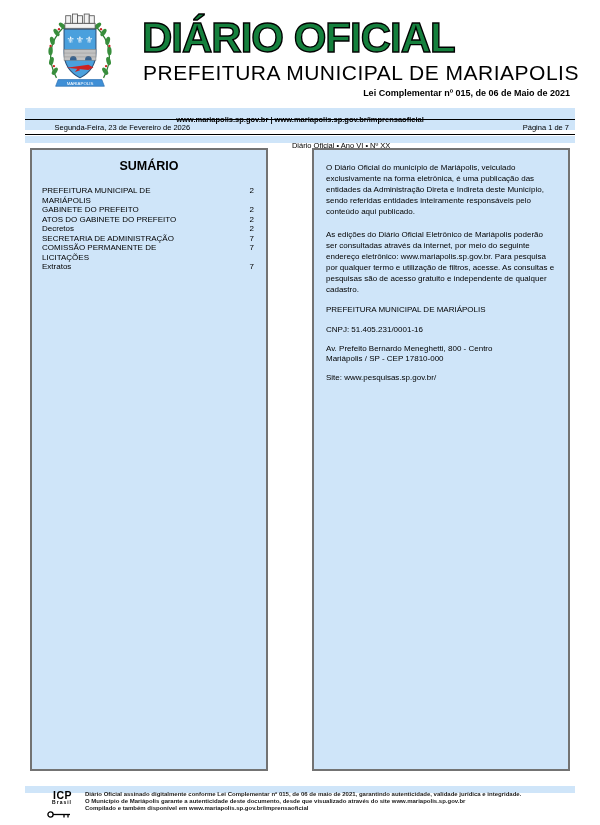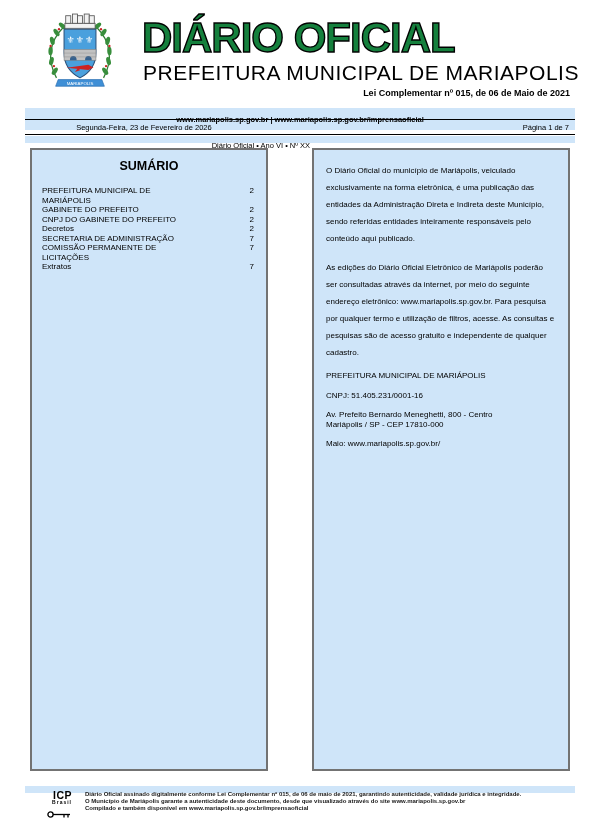--- a/index.html
+++ b/index.html
@@ -21,43 +21,43 @@
     position:absolute;right:30px;top:88px;font-size:9px;font-weight:bold;color:#000;
   }
   .blue-bar{position:absolute;left:25px;width:550px;background:var(--lb);}
   #url-bar{top:108px;height:22px;display:flex;align-items:center;justify-content:center;
     font-size:7.5px;font-weight:bold;color:#000;}
   #date-row{
     position:absolute;left:25px;top:119px;width:550px;height:14px;
     border-top:1px solid #000;border-bottom:1px solid #000;
     display:flex;align-items:center;font-size:7.5px;color:#000;
   }
-  #date-row .left{padding-left:8px;flex:1;text-align:right;}
-  #date-row .center{flex:1;text-align:left;white-space:nowrap;margin-top:36px;}
+  #date-row .left{padding-left:8px;flex:1;text-align:center;}
+  #date-row .center{flex:1;text-align:right;white-space:nowrap;margin-top:36px;}
   #date-row .right{padding-right:6px;flex:1;text-align:right;}
   #thin-bar{top:136px;height:7px;}
   #bottom-bar{top:786px;height:7px;}
   
   .col{
     position:absolute;top:148px;height:623px;background:var(--lb);
     border:2px solid #737373;box-sizing:border-box;
   }
   #col-left{left:30px;width:238px;}
   #col-right{left:312px;width:258px;}
   .col h2{
     margin:9px 0 0 0;text-align:center;font-size:12.5px;font-weight:bold;color:#000;
   }
   
   #summary-list{margin-top:13px;padding:0 12px 0 10px;}
   .sum-item{display:flex;justify-content:space-between;align-items:flex-start;
     font-size:8px;line-height:9.5px;color:#000;}
   .sum-item .lbl{max-width:158px;}
   .sum-item .pg{text-align:right;}
   
-  .rc-text{margin:12px 12px 0 12px;font-size:8px;line-height:17px;color:#000;}
+  .rc-text{margin:12px 12px 0 12px;font-size:8px;line-height:11px;color:#000;}
   .rc-head-2{margin-top:16px;}
   .rc-head-3{margin-top:18px;}
   .ent-line{margin:10px 12px 0 12px;font-size:8px;line-height:9.5px;color:#000;}
   
   #icp-logo{position:absolute;left:38px;top:791px;width:34px;text-align:right;color:#000;}
   #icp-logo .icp{font-size:10.5px;font-weight:bold;letter-spacing:0.5px;line-height:9px;}
   #icp-logo .brasil{font-size:5px;font-weight:bold;line-height:5px;letter-spacing:1px;}
   #footer-text{
     position:absolute;left:85px;top:791px;width:460px;
     font-size:6px;font-weight:bold;line-height:7px;color:#1a1a1a;
@@ -150,21 +150,21 @@
     <div id="summary-list">
       <div class="sum-item">
         <span class="lbl">PREFEITURA MUNICIPAL DE MARIÁPOLIS</span>
         <span class="pg">2</span>
       </div>
       <div class="sum-item">
         <span class="lbl">GABINETE DO PREFEITO</span>
         <span class="pg">2</span>
       </div>
       <div class="sum-item">
-        <span class="lbl">CNPJ DO GABINETE DO PREFEITO</span>
+        <span class="lbl">ATOS DO GABINETE DO PREFEITO</span>
         <span class="pg">2</span>
       </div>
       <div class="sum-item">
         <span class="lbl">Decretos</span>
         <span class="pg">2</span>
       </div>
       <div class="sum-item">
         <span class="lbl">SECRETARIA DE ADMINISTRAÇÃO</span>
         <span class="pg">7</span>
       </div>
@@ -183,21 +183,21 @@
     <div class="rc-text">O Diário Oficial do município de Mariápolis, veiculado exclusivamente na forma eletrônica, é uma publicação das entidades da Administração Direta e Indireta deste Município, sendo referidas entidades inteiramente responsáveis pelo conteúdo aqui publicado.</div>
 
     <div class="rc-text">As edições do Diário Oficial Eletrônico de Mariápolis poderão ser consultadas através da internet, por meio do seguinte endereço eletrônico: www.mariapolis.sp.gov.br. Para pesquisa por qualquer termo e utilização de filtros, acesse. As consultas e pesquisas são de acesso gratuito e independente de qualquer cadastro.</div>
 
     <div class="ent-line">PREFEITURA MUNICIPAL DE MARIÁPOLIS</div>
     <div class="ent-line">CNPJ: 51.405.231/0001-16</div>
     <div class="ent-line">
       <div>Av. Prefeito Bernardo Meneghetti, 800 - Centro</div>
       <div>Mariápolis / SP - CEP 17810-000</div>
     </div>
-    <div class="ent-line">Maio: www.mariapolis.sp.gov.br/</div>
+    <div class="ent-line">Site: www.pesquisas.sp.gov.br/</div>
   </div>
 
   <div id="bottom-bar" class="blue-bar"></div>
 
   <div id="icp-logo">
     <div class="icp">ICP</div>
     <div class="brasil">Brasil</div>
     <svg width="26" height="9" viewBox="0 0 26 9">
       <circle cx="4.5" cy="4.5" r="2.6" fill="none" stroke="#000" stroke-width="1.3"></circle>
       <line x1="7" y1="4.5" x2="24" y2="4.5" stroke="#000" stroke-width="1.3"></line>

